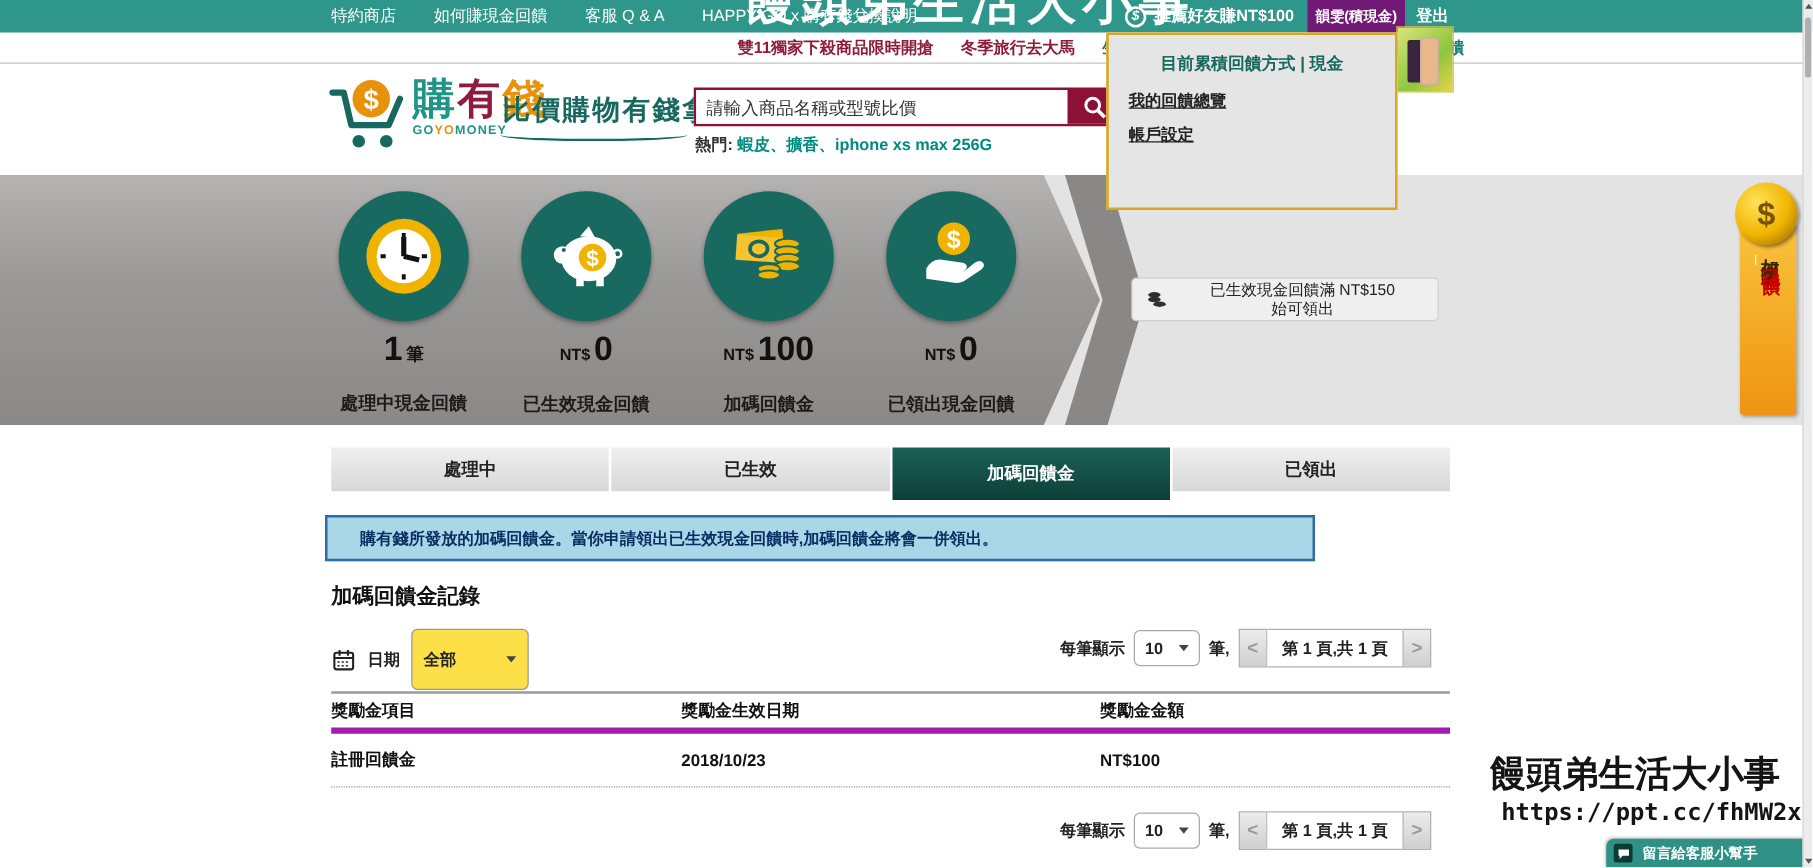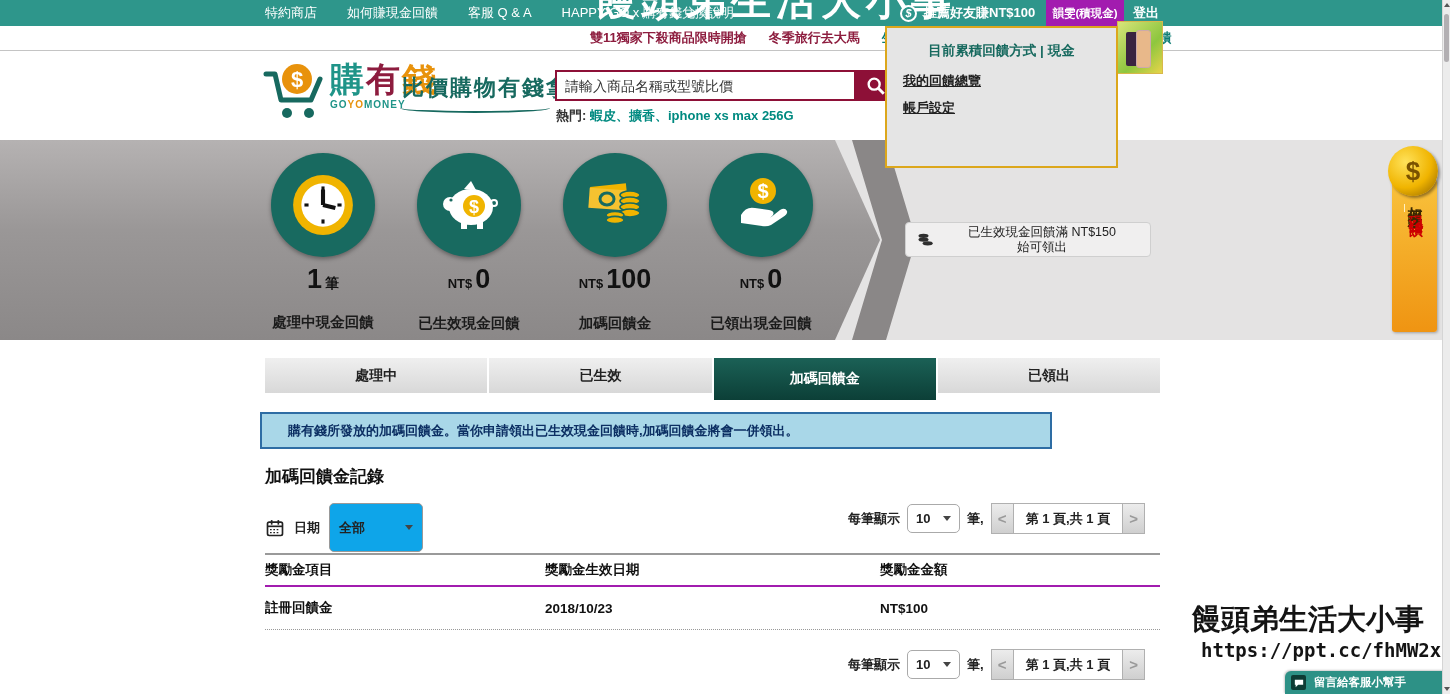--- a/index.html
+++ b/index.html
@@ -5,21 +5,21 @@
   * { margin:0; padding:0; box-sizing:border-box; }
   body { font-family:"Liberation Sans", sans-serif; background:#fff; }
   .page { position:relative; width:1450px; height:694px; overflow:hidden; background:#fff; }
 
   
   .topbar { position:absolute; left:0; top:0; width:100%; height:26px; background:#2e968b; z-index:5; }
   .topbar-links { position:absolute; left:265px; top:0; height:26px; display:flex; gap:30px; align-items:center; }
   .topbar-links span { color:#fff; font-size:13px; white-space:nowrap; cursor:pointer; }
   .referral { position:absolute; left:900px; top:0; height:26px; display:flex; align-items:center; gap:7px; color:#fff; font-size:13px; font-weight:bold; }
   .coin-badge { width:17px; height:17px; border:2px solid #fff; border-radius:50%; display:flex; align-items:center; justify-content:center; font-size:11px; font-weight:bold; color:#fff; font-style:italic; }
-  .user-btn { position:absolute; left:1046px; top:0; width:78px; height:26px; background:#a21caf; color:#fff; font-size:11.5px; font-weight:bold; display:flex; align-items:center; justify-content:center; white-space:nowrap; }
+  .user-btn { position:absolute; left:1046px; top:0; width:78px; height:26px; background:#701a75; color:#fff; font-size:11.5px; font-weight:bold; display:flex; align-items:center; justify-content:center; white-space:nowrap; }
   .logout { position:absolute; left:1133px; top:0; height:26px; display:flex; align-items:center; color:#fff; font-size:13px; font-weight:bold; }
 
   
   .promobar { position:absolute; left:0; top:26px; width:100%; height:25px; background:#fff; border-bottom:1px solid #c4c4c4; z-index:4; }
   .promobar-links { position:absolute; left:590px; top:0; height:24px; display:flex; gap:22px; align-items:center; }
   .promobar-links span { font-size:13px; font-weight:bold; white-space:nowrap; cursor:pointer; }
   .app-link { position:absolute; left:1097px; top:4px; font-size:13px; font-weight:bold; }
 
   
   .header { position:absolute; left:0; top:51px; width:100%; height:89px; background:#fff; }
@@ -75,35 +75,35 @@
   .tab { flex:1; height:35px; background:linear-gradient(#efefef,#d8d8d8); display:flex; align-items:center; justify-content:center; font-size:14px; font-weight:bold; color:#222; cursor:pointer; }
   .tab.active { height:42px; background:linear-gradient(#1b6156,#0c3f37); color:#fff; }
 
   
   .notice { position:absolute; left:260px; top:412px; width:792px; height:37px; background:#a9d7e8; border:2px solid #2e6da4; display:flex; align-items:center; padding-left:26px; font-size:13px; font-weight:bold; color:#0c2f63; z-index:2; }
 
   
   .rec-title { position:absolute; left:265px; top:465px; font-size:17px; font-weight:bold; color:#111; }
   .filter-row { position:absolute; left:265px; top:503px; display:flex; align-items:center; gap:9px; }
   .filter-label { font-size:13px; font-weight:bold; color:#222; }
-  .date-select { width:94px; height:49px; border:1px solid #999; border-radius:5px; display:flex; align-items:center; padding:16px 9px; font-size:13px; font-weight:bold; color:#222; background:#0ea5e9; cursor:pointer; }
+  .date-select { width:94px; height:49px; border:1px solid #999; border-radius:5px; display:flex; align-items:center; padding:16px 9px; font-size:13px; font-weight:bold; color:#222; background:#fde047; cursor:pointer; }
   .date-select .spacer, .pp-select .spacer { flex:1; }
   .caret { width:0; height:0; border-left:4px solid transparent; border-right:4px solid transparent; border-top:5px solid #444; }
 
   .pager { position:absolute; display:flex; align-items:center; gap:7px; font-size:13px; font-weight:bold; color:#222; }
   .pager.top { left:848px; top:503px; }
   .pager.bottom { left:848px; top:649px; }
   .pp-select { width:53px; height:29px; border:1px solid #aaa; border-radius:5px; display:flex; align-items:center; padding:0 8px; background:#fff; cursor:pointer; }
   .pg-group { display:flex; height:31px; }
   .pg-btn { width:23px; height:31px; background:linear-gradient(#ececec,#cfcfcf); border:1px solid #b0b0b0; display:flex; align-items:center; justify-content:center; color:#999; font-size:15px; font-weight:bold; cursor:pointer; }
   .pg-info { height:31px; border-top:1px solid #b0b0b0; border-bottom:1px solid #b0b0b0; background:#fff; display:flex; align-items:center; justify-content:center; padding:0 12px; font-weight:bold; white-space:nowrap; }
 
   
   .rtable { position:absolute; left:265px; top:553px; width:895px; }
-  .t-head { display:flex; border-top:2px solid #9a9a9a; border-bottom:2px solid #a21caf; height:34px; align-items:center; }
+  .t-head { display:flex; border-top:2px solid #9a9a9a; border-bottom:5px solid #a21caf; height:34px; align-items:center; }
   .t-head > div { font-size:13.5px; font-weight:bold; color:#111; }
   .t-row { display:flex; height:43px; align-items:center; border-bottom:1px dotted #999; }
   .t-row > div { font-size:13.5px; font-weight:bold; color:#111; }
   .c1 { width:280px; } .c2 { width:335px; } .c3 { width:280px; }
 
   
   .wm-top { position:absolute; left:596px; top:-27px; font-size:40px; font-weight:bold; color:#fff; letter-spacing:5px; z-index:45; pointer-events:none; }
   .wm-title { position:absolute; left:1192px; top:600px; font-size:29px; font-weight:bold; color:#141414; z-index:20; pointer-events:none; }
   .wm-url { position:absolute; left:1201px; top:639px; font-size:19px; font-weight:bold; font-family:"DejaVu Sans Mono", monospace; color:#141414; z-index:20; pointer-events:none; }
 

